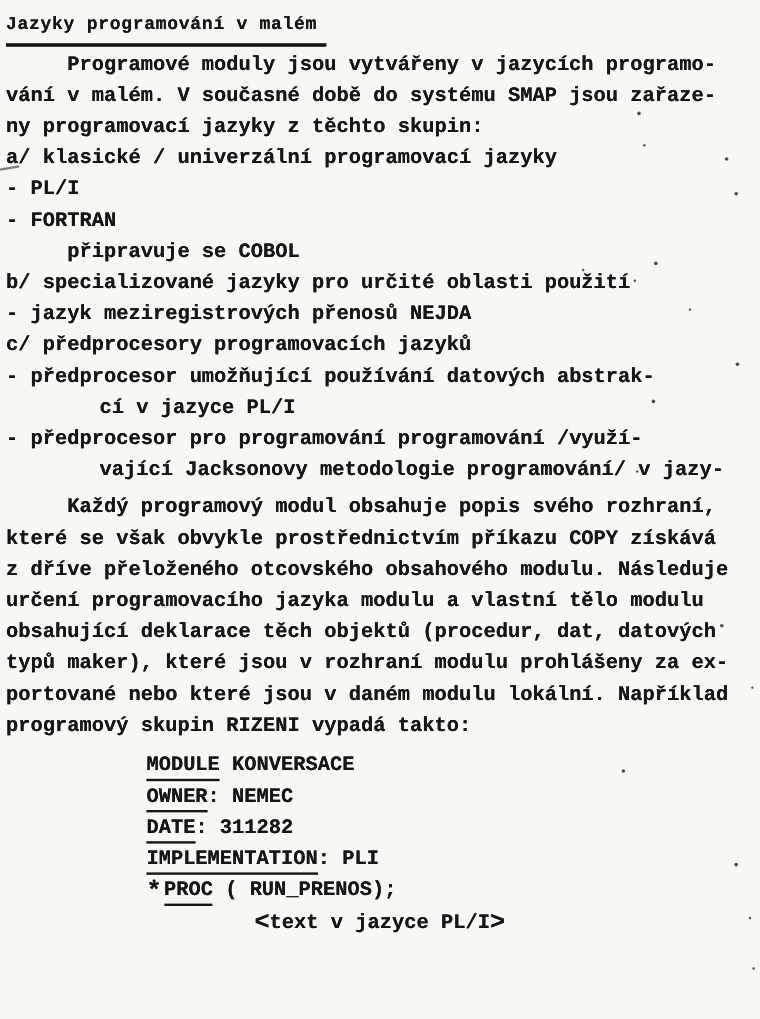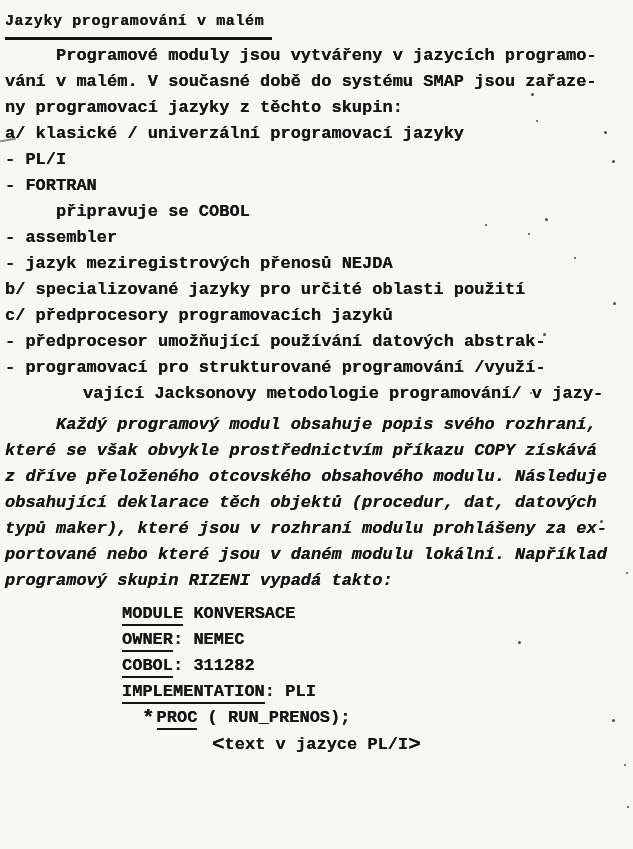--- a/index.html
+++ b/index.html
@@ -22,23 +22,23 @@
   .title{
     display:inline-block;
     font-size:15px;letter-spacing:.6px;
     border-bottom:3px solid #141414;
     padding:0 8px 2px 0;
   }
   .ind-first{margin-left:51px;}
   .ind-bullet{}
   .ind-note{margin-left:51px;}
   .ind-cont{margin-left:78px;}
-  .para2{margin-top:5px;font-style:italic;}
+  .para2{margin-top:5px;}
   .listing{margin-top:7px;margin-left:117px;}
-  .l-proc{margin-left:20px;}
+  .l-proc{}
   .l-text{margin-left:90px;}
   .u{border-bottom:2px solid #161616;padding-bottom:1px;}
   .star{font-size:21px;vertical-align:-2px;margin-right:2px;letter-spacing:0;}
   .angle{font-size:21px;vertical-align:-1px;}
   .speck{position:absolute;background:#2e2e2e;border-radius:50%;opacity:.85;}
   .edge-artifact{position:absolute;background:#4a4a4a;opacity:.7;transform:rotate(-10deg);}
 </style>
 </head>
 <body>
 
@@ -47,44 +47,45 @@
   <div class="title-line"><span class="title">Jazyky programování v malém</span></div>
 
   <div class="ln ind-first">Programové moduly jsou vytvářeny v jazycích programo-</div>
   <div class="ln">vání v malém. V současné době do systému SMAP jsou zařaze-</div>
   <div class="ln">ny programovací jazyky z těchto skupin:</div>
 
   <div class="ln">a/ klasické / univerzální programovací jazyky</div>
   <div class="ln ind-bullet">- PL/I</div>
   <div class="ln ind-bullet">- FORTRAN</div>
   <div class="ln ind-note">připravuje se COBOL</div>
-  <div class="ln ind-bullet">- assembler</div>
 
+  <div class="ln">b/ specializované jazyky pro určité oblasti použití</div>
   <div class="ln ind-bullet">- jazyk meziregistrových přenosů NEJDA</div>
-  <div class="ln">b/ specializované jazyky pro určité oblasti použití</div>
 
   <div class="ln">c/ předprocesory programovacích jazyků</div>
   <div class="ln ind-bullet">- předprocesor umožňující používání datových abstrak-</div>
-  <div class="ln ind-bullet">- programovací pro strukturované programování /využí-</div>
+  <div class="ln ind-cont">cí v jazyce PL/I</div>
+  <div class="ln ind-bullet">- předprocesor pro programování programování /využí-</div>
   <div class="ln ind-cont">vající Jacksonovy metodologie programování/ v jazy-</div>
 
   <div class="para2">
     <div class="ln ind-first">Každý programový modul obsahuje popis svého rozhraní,</div>
     <div class="ln">které se však obvykle prostřednictvím příkazu COPY získává</div>
     <div class="ln">z dříve přeloženého otcovského obsahového modulu. Následuje</div>
+    <div class="ln">určení programovacího jazyka modulu a vlastní tělo modulu</div>
     <div class="ln">obsahující deklarace těch objektů (procedur, dat, datových</div>
     <div class="ln">typů maker), které jsou v rozhraní modulu prohlášeny za ex-</div>
     <div class="ln">portované nebo které jsou v daném modulu lokální. Například</div>
     <div class="ln">programový skupin RIZENI vypadá takto:</div>
   </div>
 
   <div class="listing">
     <div class="ln"><span class="u">MODULE</span><span> KONVERSACE</span></div>
     <div class="ln"><span class="u">OWNER</span><span>: NEMEC</span></div>
-    <div class="ln"><span class="u">COBOL</span><span>: 311282</span></div>
+    <div class="ln"><span class="u">DATE</span><span>: 311282</span></div>
     <div class="ln"><span class="u">IMPLEMENTATION</span><span>: PLI</span></div>
     <div class="ln l-proc"><span class="star">*</span><span class="u">PROC</span><span> ( RUN_PRENOS);</span></div>
     <div class="ln l-text"><span class="angle">&lt;</span><span>text v jazyce PL/I</span><span class="angle">&gt;</span></div>
 
   </div>
 
   <div>
     <i class="speck" style="left:531px;top:93px;width:3px;height:3px;"></i>
     <i class="speck" style="left:536px;top:120px;width:2px;height:2px;"></i>
     <i class="speck" style="left:604px;top:131px;width:3px;height:3px;"></i>

